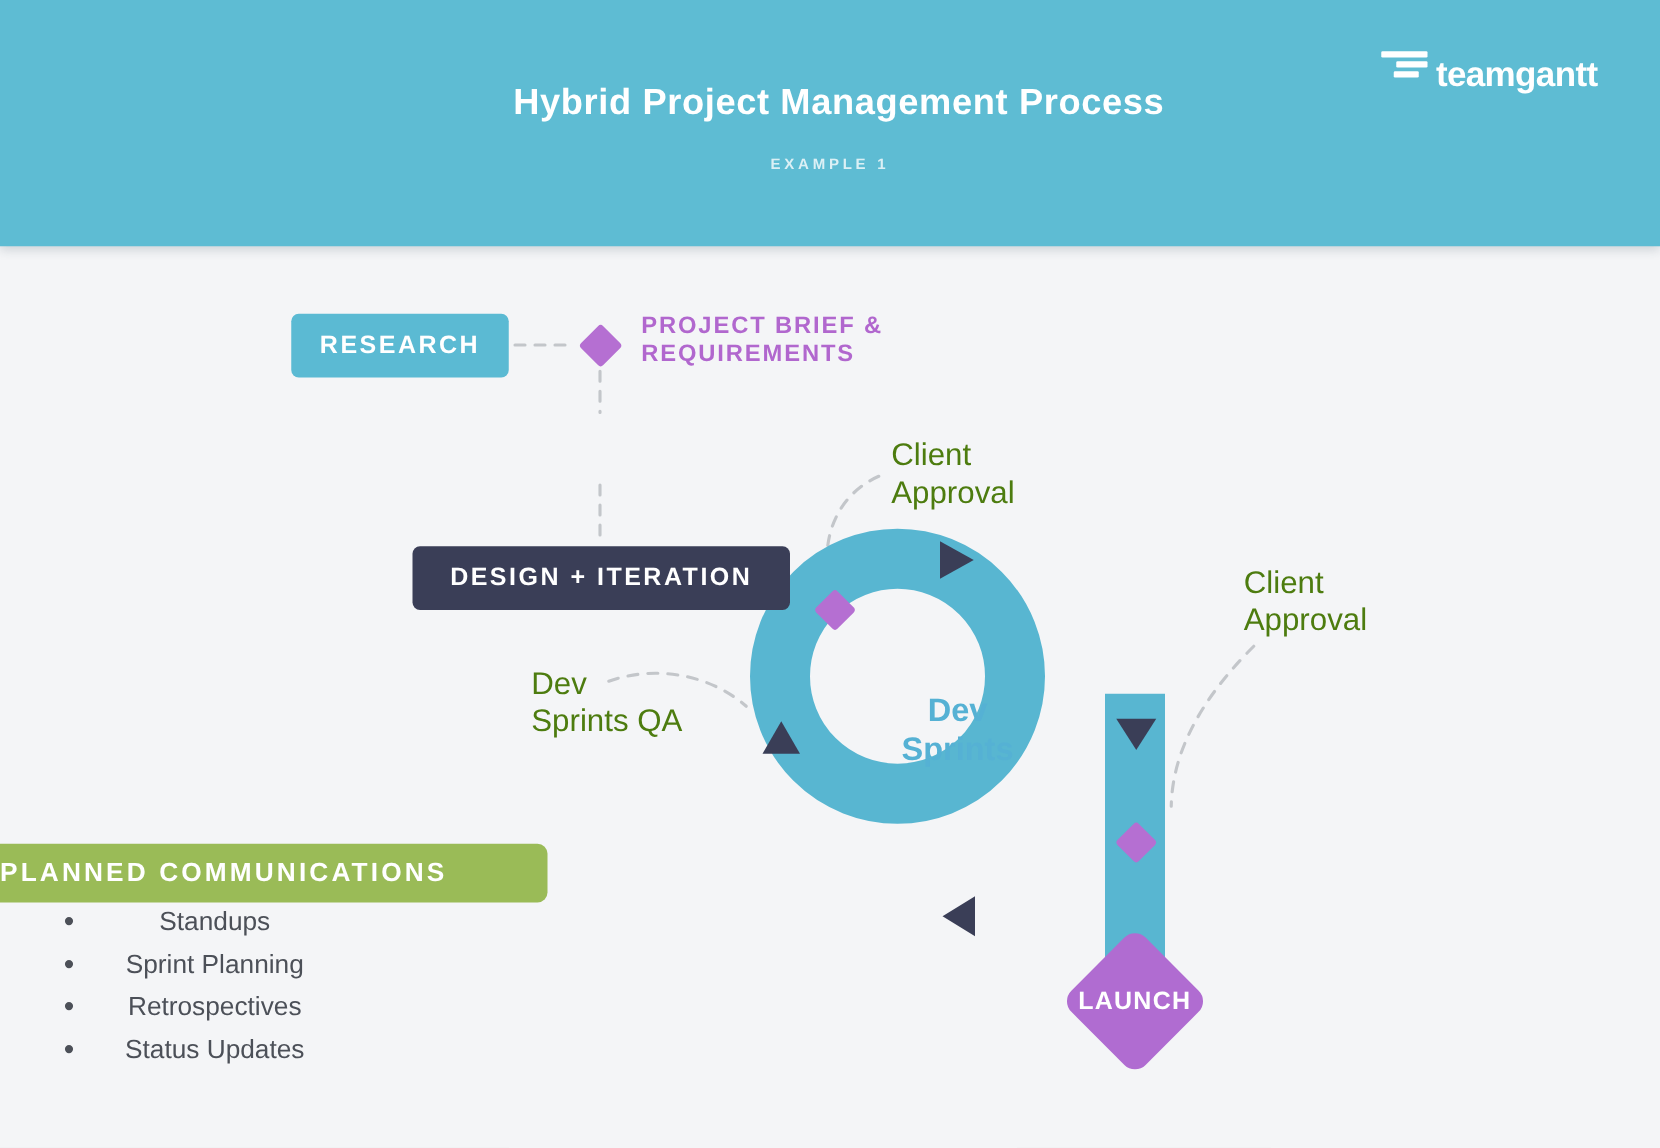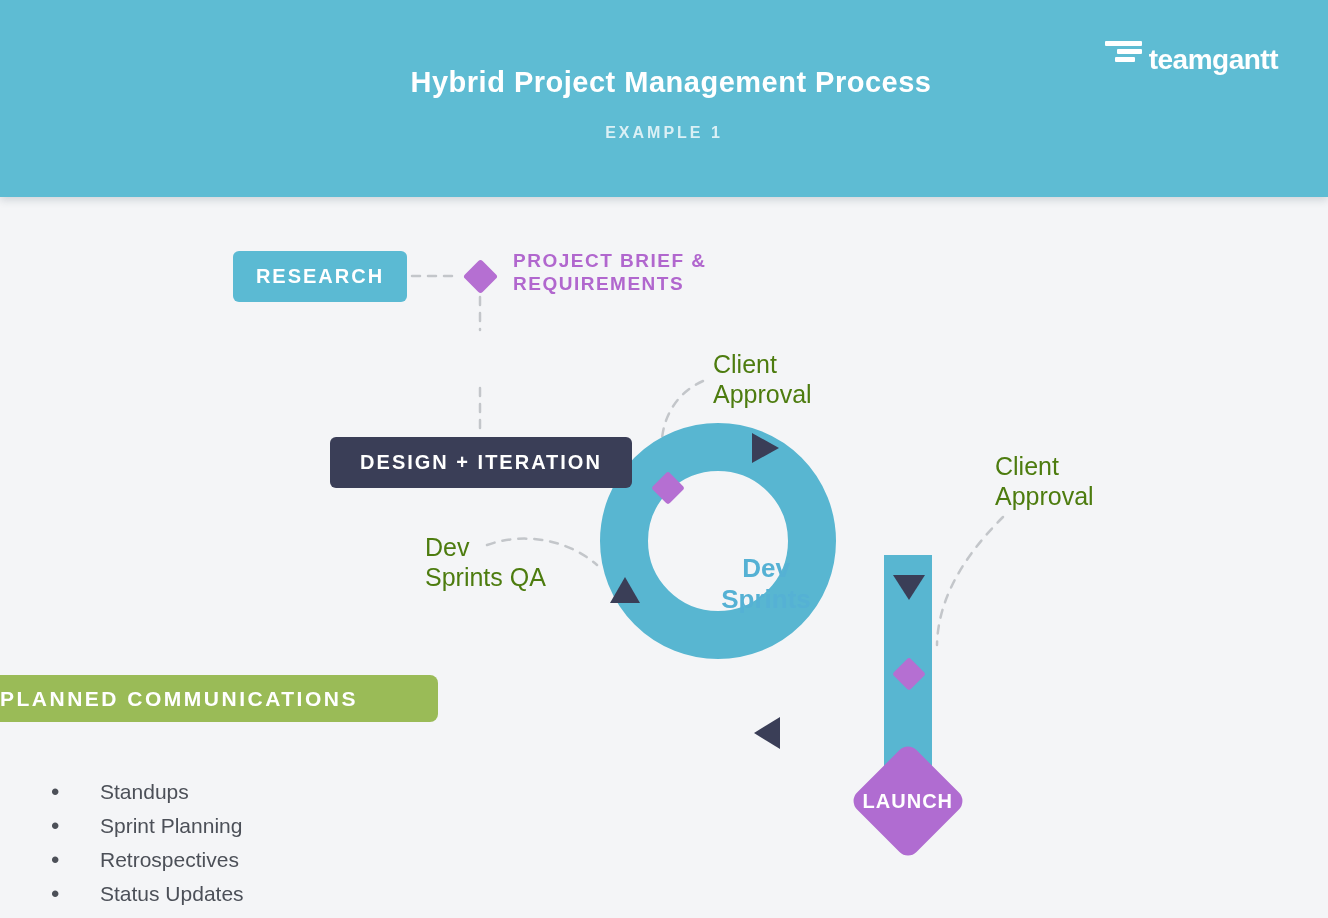--- a/index.html
+++ b/index.html
@@ -5,21 +5,21 @@
   * { margin:0; padding:0; box-sizing:border-box; }
   body { font-family:"Liberation Sans", sans-serif; background:#e8e9eb; }
   .canvas { position:relative; width:1328px; height:918px; background:#F4F5F7; overflow:hidden; }
 
   
   .header { position:absolute; left:0; top:0; width:1328px; height:197px;
             background:#5EBCD3; box-shadow:0 3px 8px rgba(40,60,80,.18); z-index:5; }
   .title { position:absolute; left:0; top:66px; width:100%; text-align:center;
            color:#fff; font-size:29px; font-weight:700; letter-spacing:.5px;padding-left:14px; }
   .subtitle { position:absolute; left:0; top:124px; width:100%; text-align:center;
-              color:rgba(255,255,255,.78); font-size:16px; font-weight:700; letter-spacing:3px; }
+              color:rgba(255,255,255,.78); font-size:12px; font-weight:700; letter-spacing:3px; }
   .logo { position:absolute; right:50px; top:28px; display:flex; align-items:center; }
   .logo-icon { position:relative; width:37px; height:22px; margin-right:7px; }
   .logo-icon span { position:absolute; height:5px; background:#fff; border-radius:1px; }
   .logo-icon .b1 { top:0; left:0; width:37px; }
   .logo-icon .b2 { top:8px; left:12px; width:25px; }
   .logo-icon .b3 { top:16px; left:10px; width:20px; }
   .logo-text { color:#fff; font-size:28px; font-weight:700; letter-spacing:-.5px;margin-top:16px; }
 
   
   .connectors { position:absolute; left:0; top:0; z-index:1; }
@@ -71,21 +71,21 @@
   .launch { position:absolute; left:866px; top:759px; width:84px; height:84px;
             background:#B06CD1; border-radius:12px; transform:rotate(45deg);
             display:flex; align-items:center; justify-content:center; z-index:3; }
   .launch span { transform:rotate(-45deg); color:#fff; font-size:20px; font-weight:700; letter-spacing:1px; }
 
   
   .comms-bar { position:absolute; left:0; top:675px; width:438px; height:47px;
                background:#9ABB57; border-radius:0 8px 8px 0; color:#fff;
                font-size:21px; font-weight:700; letter-spacing:2.5px; line-height:47px;
                z-index:4; }
-  .comms-list { position:absolute; left:47px; top:778px; list-style:none; z-index:4; }
+  .comms-list { position:absolute; left:47px; top:724px; list-style:none; z-index:4;text-align:center; }
   .comms-list li { position:relative; padding-left:53px; height:34px; line-height:28px;
                    color:#4C5058; font-size:21px; }
   .comms-list li::before { content:"•"; position:absolute; left:4px; top:0;
                            color:#4C5058; font-size:24px; line-height:28px; }
 </style>
 </head>
 <body>
 
 <div class="canvas">
 

